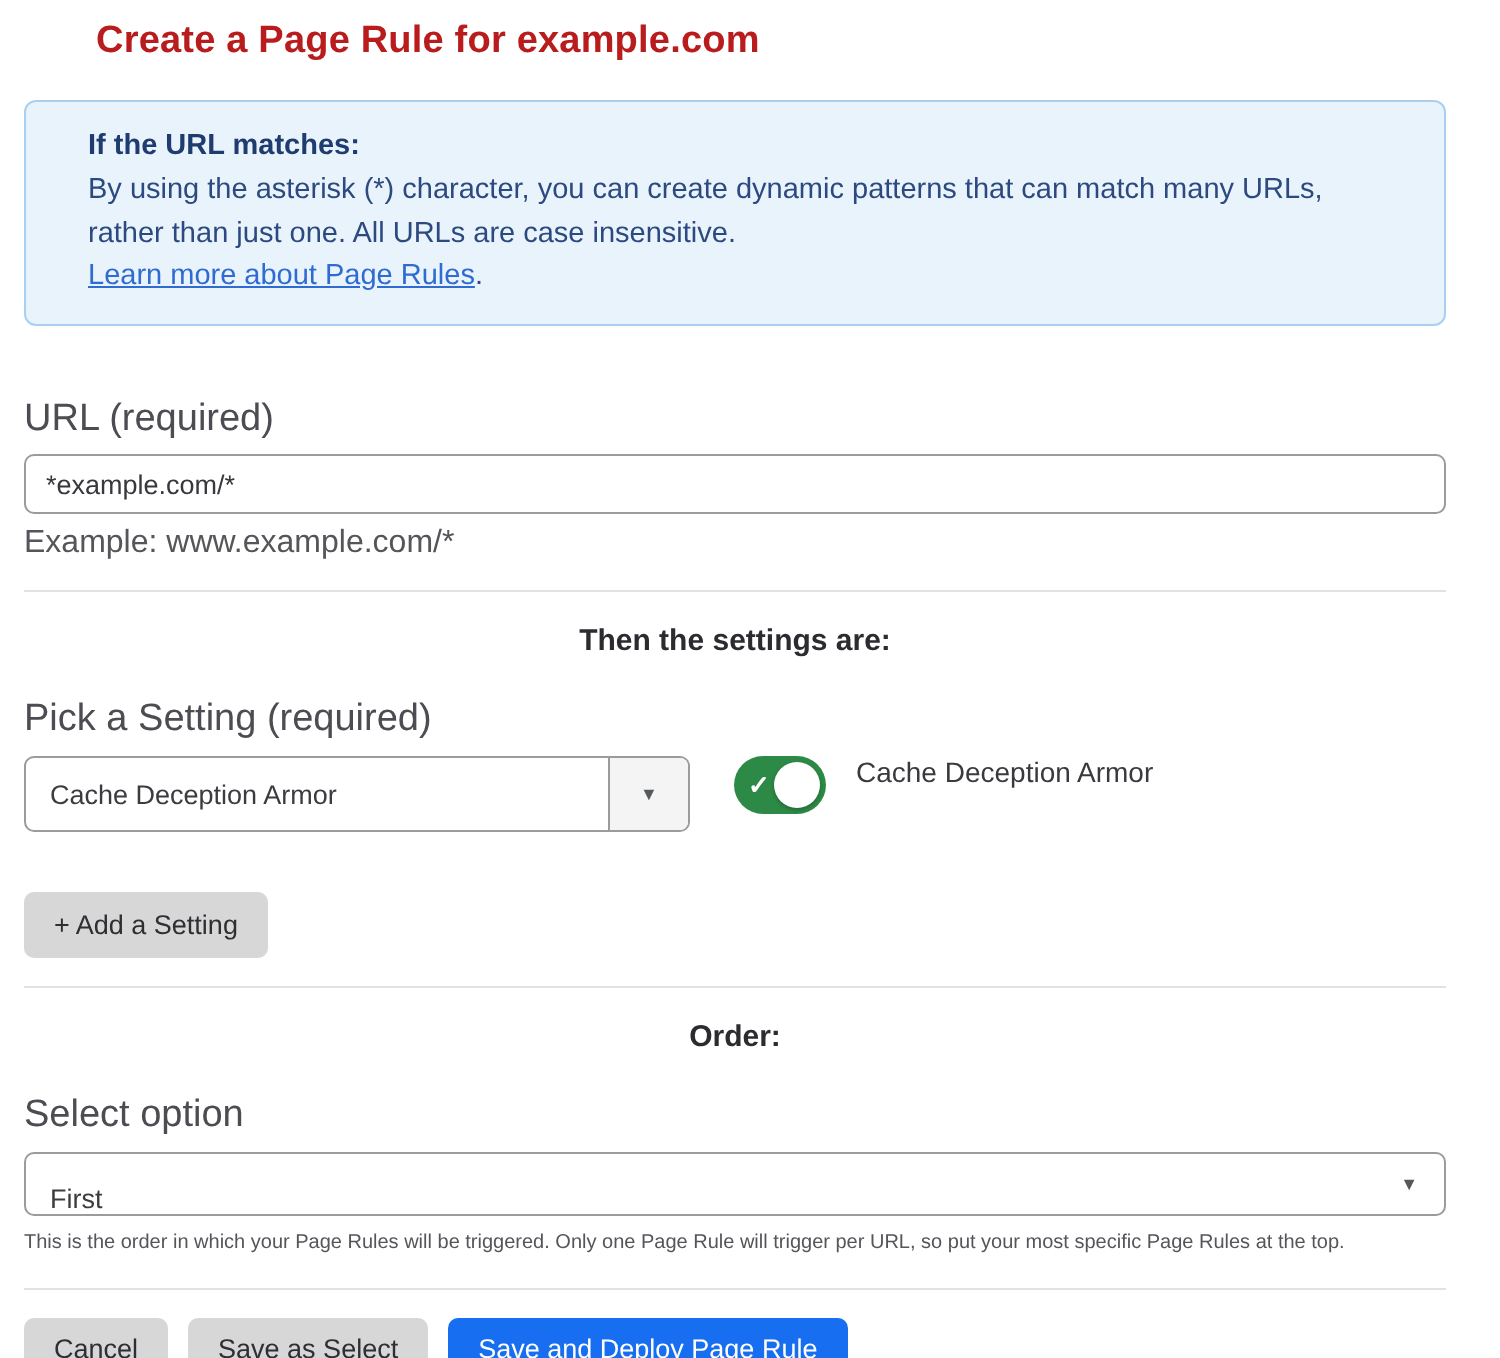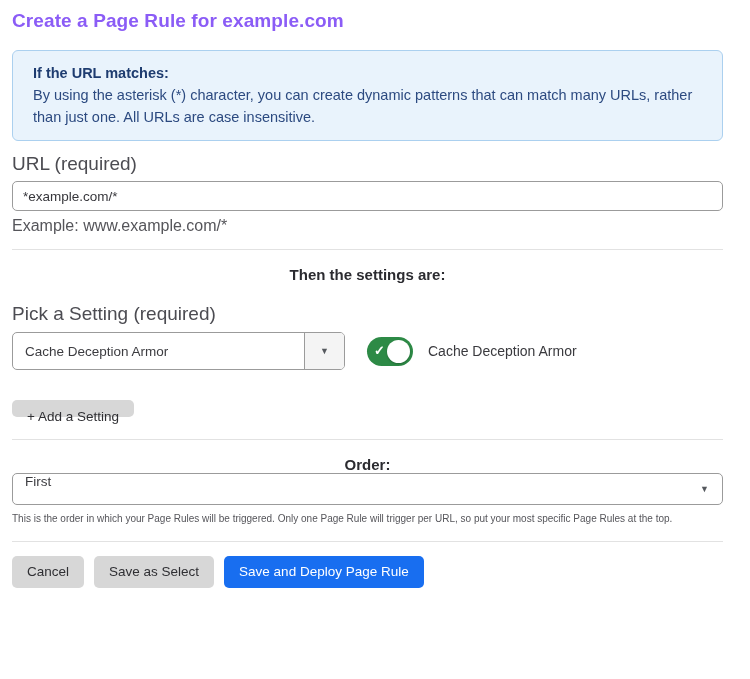--- a/index.html
+++ b/index.html
@@ -9,31 +9,32 @@
     height: 679px;
     font-family: "Liberation Sans", sans-serif;
     color: #2f2f33;
     overflow: hidden;
   }
   .container { padding: 10px 27px 16px 12px; }
 
   .page-title {
     font-size: 19px;
     font-weight: 700;
-    color: #8b5cf6;
+    color: #b91c1c;
     letter-spacing: 0.1px;
     margin-bottom: 18px;
+    margin-left: 36px;
   }
 
   .info-box {
     background: #e9f3fc;
     border: 1px solid #abd0ef;
     border-radius: 6px;
-    padding: 12px 20px;
-    margin-bottom: 12px;
+    padding: 12px 31px;
+    margin-bottom: 36px;
     font-size: 14.5px;
     line-height: 1.5;
     color: #2c4a80;
   }
   .info-box .info-heading {
     font-weight: 700;
     color: #1e3c70;
   }
   .info-box a.info-link {
     color: #2f6bd0;
@@ -74,21 +75,20 @@
     font-size: 15px;
     font-weight: 700;
     color: #2b2b30;
     margin-top: 16px;
     text-align: center;
   }
   .picker-label { margin-top: 20px; margin-bottom: 7px; }
 
   .setting-row {
     display: flex;
-    align-items: center;
   }
   .select-box {
     width: 333px;
     height: 38px;
     border: 1px solid #9b9b9b;
     border-radius: 5px;
     background: #ffffff;
     display: flex;
     align-items: stretch;
     overflow: hidden;
@@ -154,35 +154,35 @@
     border-radius: 5px;
     font-family: "Liberation Sans", sans-serif;
     font-size: 13.5px;
     padding: 0 15px;
     height: 32px;
     line-height: 32px;
     cursor: pointer;
     color: #2f2f33;
     background: #d7d7d7;
   }
-  .btn-add { margin-top: 30px; height: 17px; line-height: 33px; }
+  .btn-add { margin-top: 30px; height: 33px; line-height: 33px; }
   .btn-primary {
     background: #186ef0;
     color: #ffffff;
   }
 
   .order-select {
     position: relative;
     width: 100%;
     height: 32px;
     border: 1px solid #9b9b9b;
     border-radius: 5px;
     background: #ffffff;
     display: flex;
-    align-items: flex-start;
+    align-items: flex-end;
     padding: 0 12px;
     font-size: 13.5px;
     color: #3c3c40;
     cursor: pointer;
   }
   .order-select .order-arrow {
     position: absolute;
     right: 13px;
     top: 50%;
     transform: translateY(-50%);
@@ -206,20 +206,21 @@
 </head>
 <body>
 
 <div class="container">
 
   <h1 class="page-title">Create a Page Rule for example.com</h1>
 
   <div class="info-box">
     <div class="info-heading">If the URL matches:</div>
     <div class="info-body">By using the asterisk (*) character, you can create dynamic patterns that can match many URLs, rather than just one. All URLs are case insensitive.</div>
+    <div><a class="info-link">Learn more about Page Rules</a><span>.</span></div>
   </div>
 
   <div class="field-label">URL (required)</div>
   <input class="text-input" type="text" value="*example.com/*" style="">
   <div class="helper-text">Example: www.example.com/*</div>
 
   <hr class="divider">
 
   <div class="section-heading">Then the settings are:</div>
 
@@ -238,20 +239,21 @@
     </div>
     <div class="toggle-label">Cache Deception Armor</div>
   </div>
 
   <button class="btn btn-add">+ Add a Setting</button>
 
   <hr class="divider">
 
   <div class="section-heading">Order:</div>
 
+  <div class="field-label picker-label">Select option</div>
 
   <div class="order-select">
     <span>First</span>
     <span class="order-arrow">▼</span>
   </div>
 
   <div class="order-helper">This is the order in which your Page Rules will be triggered. Only one Page Rule will trigger per URL, so put your most specific Page Rules at the top.</div>
 
   <hr class="divider">
 

